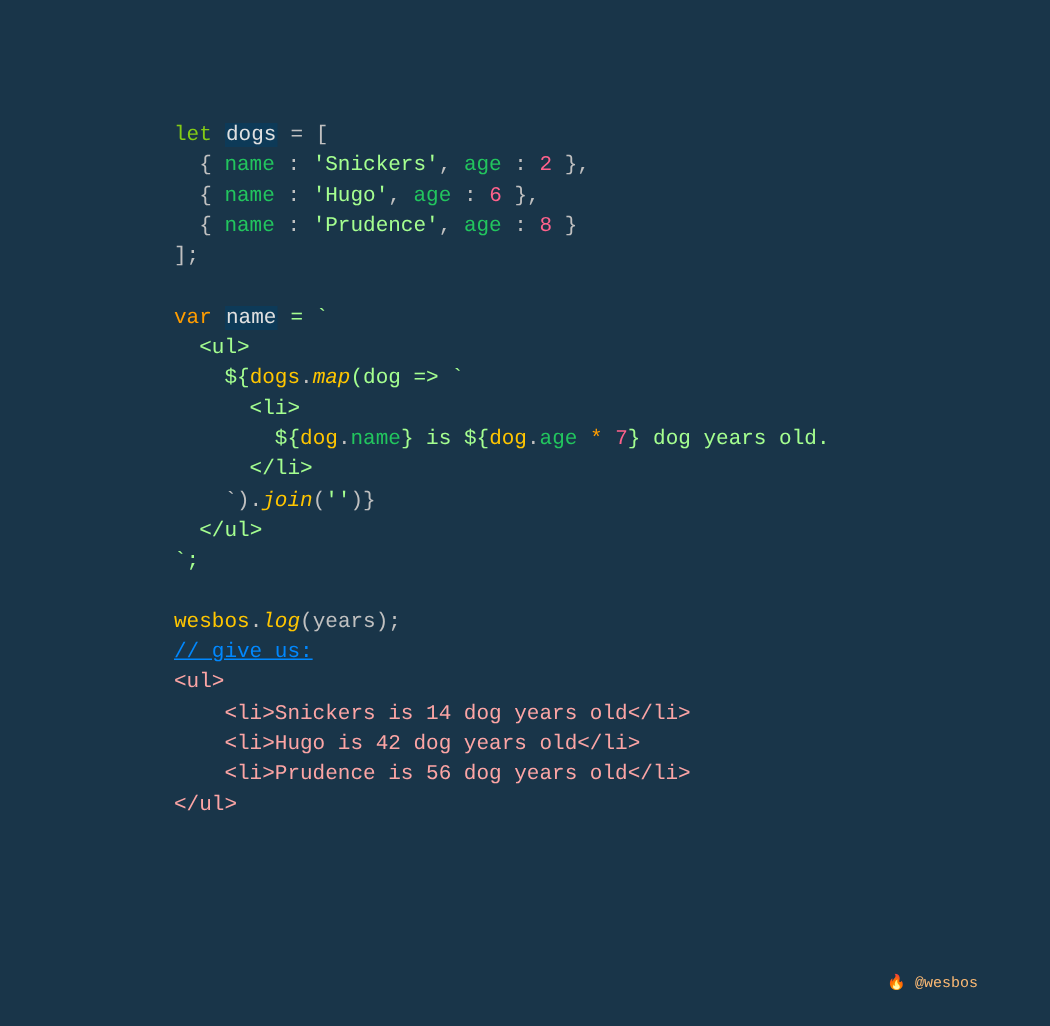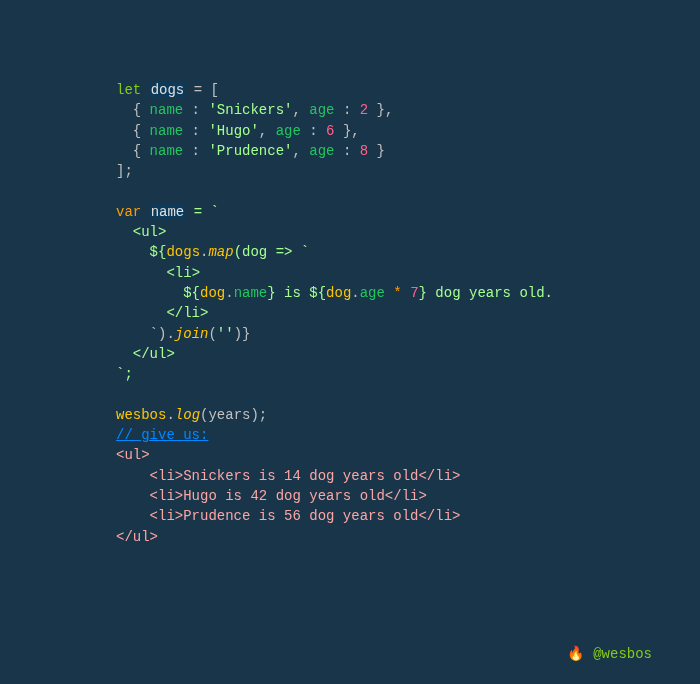--- a/index.html
+++ b/index.html
@@ -27,23 +27,23 @@
     .obj      { color:#ffc600; }
     .method   { color:#ffc600;font-style:italic; }
     .comment  { color:#0088ff;text-decoration:underline; }
     .tag      { color:#fca5a5; }
     .plain    { color:#c0c0c0; }
     .tmpl-delim { color:#a5ff90; }
     .sig {
       position:absolute;
       bottom:20px;
       right:48px;
-      color:#84cc16;
+      color:#fdba74;
       font-family:"SFMono-Regular",Consolas,"Liberation Mono",Menlo,monospace;
-      font-size:14px;
+      font-size:10px;
     }
   </style>
 </head>
 <body>
 
 <div class="code-block"><span><span class="kw-let">let</span><span class="plain"> </span><span class="highlight">dogs</span><span class="plain"> = [</span></span>
 <span><span class="plain">  { </span><span class="prop">name</span><span class="plain"> : </span><span class="string">'Snickers'</span><span class="plain">, </span><span class="prop">age</span><span class="plain"> : </span><span class="num">2</span><span class="plain"> },</span></span>
 <span><span class="plain">  { </span><span class="prop">name</span><span class="plain"> : </span><span class="string">'Hugo'</span><span class="plain">, </span><span class="prop">age</span><span class="plain"> : </span><span class="num">6</span><span class="plain"> },</span></span>
 <span><span class="plain">  { </span><span class="prop">name</span><span class="plain"> : </span><span class="string">'Prudence'</span><span class="plain">, </span><span class="prop">age</span><span class="plain"> : </span><span class="num">8</span><span class="plain"> }</span></span>
 <span class="plain">];</span>

